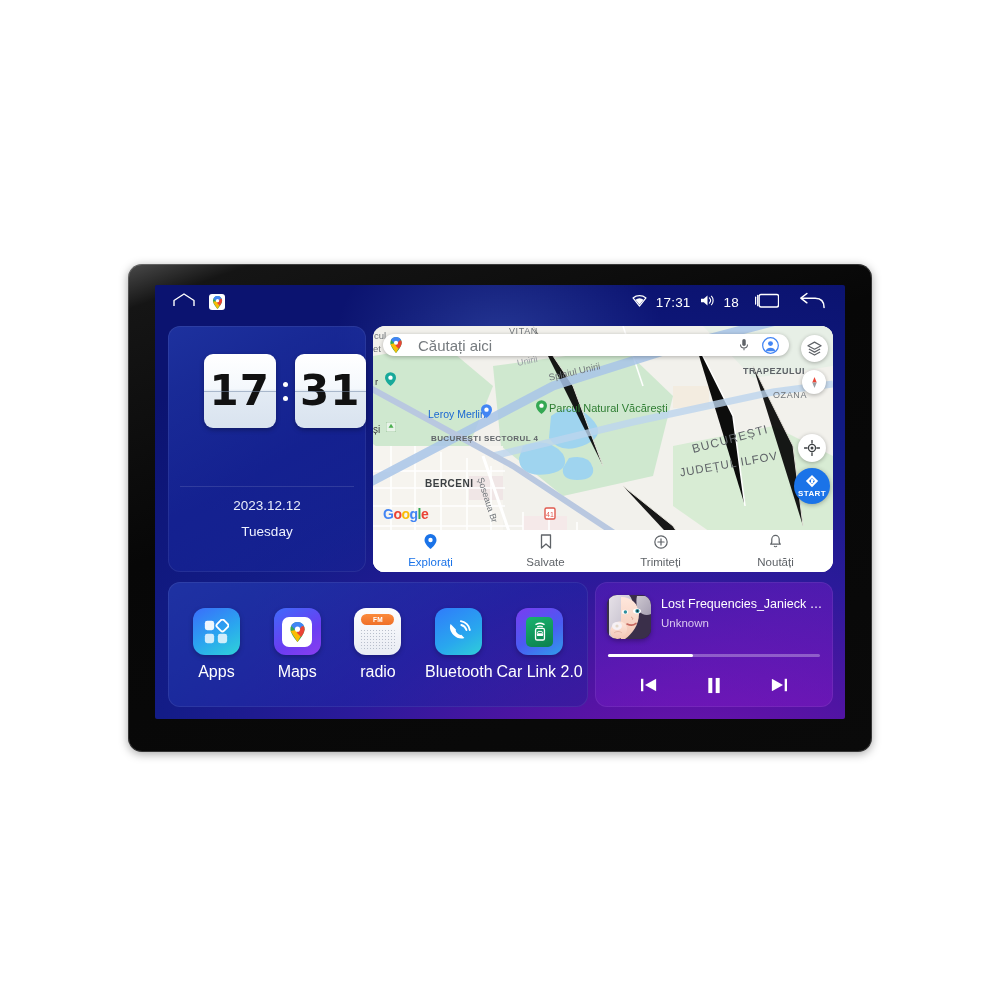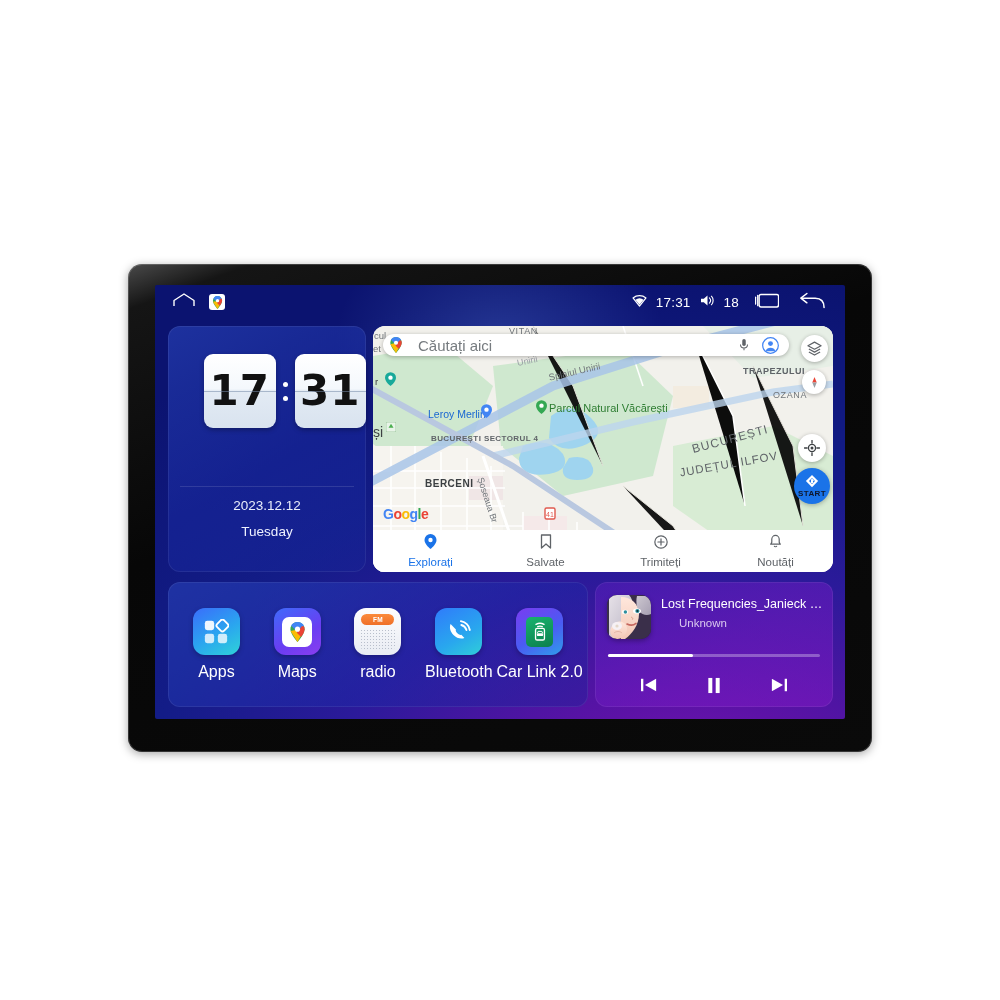--- a/index.html
+++ b/index.html
@@ -92,21 +92,21 @@
   .map-fab{
     position:absolute;border-radius:50%;background:#fff;
     box-shadow:0 1px 4px rgba(0,0,0,.3);display:flex;align-items:center;justify-content:center;z-index:4;
   }
   #layers-fab{right:5px;top:9px;width:27px;height:27px;}
   #compass-fab{right:7px;top:44px;width:24px;height:24px;}
   #locate-fab{right:7px;top:108px;width:28px;height:28px;}
   #start-fab{
     position:absolute;right:3px;top:142px;width:36px;height:36px;border-radius:50%;
     background:#1a73e8;display:flex;flex-direction:column;align-items:center;justify-content:center;
-    box-shadow:0 1px 5px rgba(0,0,0,.3);z-index:4;color:#0f172a;
+    box-shadow:0 1px 5px rgba(0,0,0,.3);z-index:4;color:#ffffff;
   }
   #start-fab .lbl{font-size:8px;font-weight:700;letter-spacing:.4px;margin-top:1px;}
   #mapnav{
     position:absolute;left:0;right:0;bottom:0;height:42px;background:#fff;z-index:5;
     display:flex;
   }
   .mapnav-item{flex:1;display:flex;flex-direction:column;align-items:center;justify-content:center;gap:3px;color:#5f6368;}
   .mapnav-item.active{color:#1a73e8;}
   .mapnav-item .lbl{font-size:11.5px;}
   .gwatermark{position:absolute;left:10px;bottom:50px;z-index:4;font-size:14px;font-weight:600;letter-spacing:-.5px;}
@@ -145,21 +145,21 @@
     left:440px;top:297px;width:238px;height:125px;
     background:linear-gradient(145deg,rgba(90,30,190,.5) 0%,rgba(120,28,200,.45) 55%,rgba(140,26,205,.42) 100%);
     box-shadow:inset 0 0 0 1px rgba(255,255,255,.07);
   }
   #albumart{
     position:absolute;left:12px;top:13px;width:44px;height:44px;border-radius:10px;overflow:hidden;
     box-shadow:0 2px 5px rgba(0,0,0,.3);
   }
   #track-title{position:absolute;left:66px;top:15px;right:8px;color:#fff;font-size:12.5px;
     white-space:nowrap;overflow:hidden;text-overflow:ellipsis;}
-  #track-artist{position:absolute;left:66px;top:35px;color:#d9c8ef;font-size:11.5px;margin-left:18px;}
+  #track-artist{position:absolute;left:66px;top:35px;color:#d9c8ef;font-size:11.5px;}
   #progress{position:absolute;left:13px;right:13px;top:72px;height:2.5px;border-radius:2px;background:rgba(255,255,255,.3);}
   #progress .fill{height:100%;border-radius:2px;background:#ffffff;}
   #mediactrl{position:absolute;left:0;right:0;top:88px;height:30px;display:flex;align-items:center;justify-content:space-around;padding:0 22px;box-sizing:border-box;}
   .mbtn{width:30px;height:26px;display:flex;align-items:center;justify-content:center;}
 </style>
 </head>
 <body>
 
 <div id="device">
   <div id="screen">
@@ -293,21 +293,21 @@
           <div>BUCUREȘTI SECTORUL 4</div>
         </div>
         <div style="position:absolute;left:52px;top:152px;font-size:10px;font-weight:700;color:#3c4043;letter-spacing:.5px;">BERCENI</div>
         <div style="position:absolute;left:176px;top:76px;font-size:11px;color:#2e7d32;">Parcul Natural Văcărești</div>
         <div style="position:absolute;left:55px;top:82px;font-size:10.5px;color:#1967d2;">Leroy Merlin</div>
         <div style="position:absolute;left:175px;top:40px;font-size:9.5px;color:#70757a;transform:rotate(-13deg);">Splaiul Unirii</div>
         <div style="position:absolute;left:112px;top:150px;font-size:9px;color:#70757a;transform:rotate(72deg);transform-origin:left top;">Șoseaua Br</div>
         <div style="position:absolute;left:144px;top:30px;font-size:9px;color:#9aa0a6;transform:rotate(-12deg);">Unirii</div>
         <div style="position:absolute;left:1px;top:4px;font-size:9.5px;color:#70757a;">cul</div>
         <div style="position:absolute;left:0px;top:17px;font-size:9.5px;color:#70757a;">et</div>
-        <div style="position:absolute;left:0px;top:98px;font-size:14px;color:#3c4043;">și</div>
+        <div style="position:absolute;left:0px;top:98px;font-size:10px;color:#3c4043;">și</div>
         <div style="position:absolute;left:2px;top:50px;font-size:9.5px;color:#3c4043;">r</div>
 
         <svg style="position:absolute;left:108px;top:78px;" width="11" height="14" viewBox="0 0 12 15">
             <path d="M6 0a6 6 0 0 0-6 6c0 4.4 6 9 6 9s6-4.6 6-9a6 6 0 0 0-6-6z" fill="#4285f4"></path>
             <circle cx="6" cy="6" r="2.4" fill="#fff"></circle>
           </svg>
         <svg style="position:absolute;left:163px;top:74px;" width="11" height="14" viewBox="0 0 12 15">
             <path d="M6 0a6 6 0 0 0-6 6c0 4.4 6 9 6 9s6-4.6 6-9a6 6 0 0 0-6-6z" fill="#34a853"></path>
             <circle cx="6" cy="6" r="2.4" fill="#fff"></circle>
           </svg>

